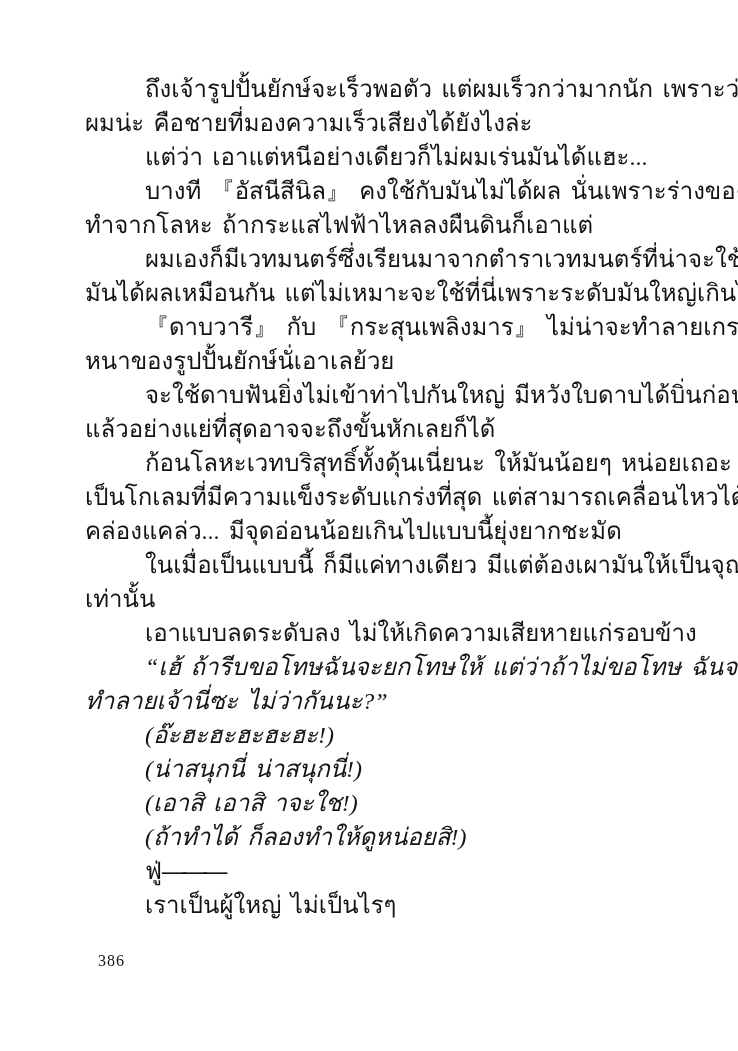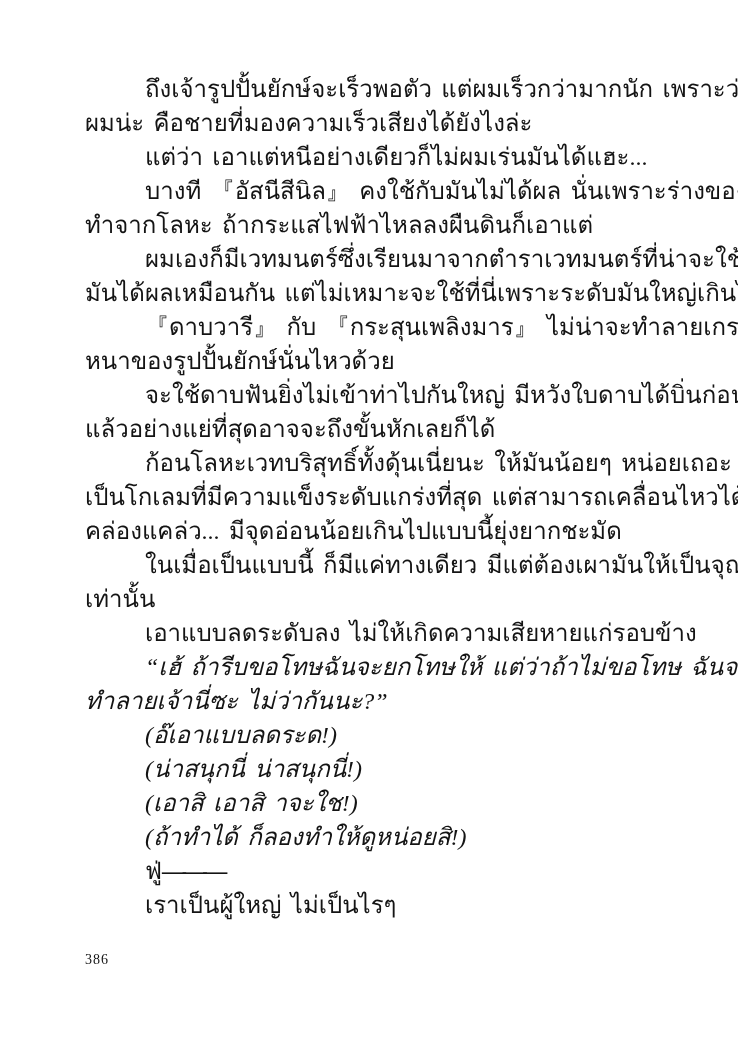--- a/index.html
+++ b/index.html
@@ -31,52 +31,52 @@
   }
   .line.indent {
     padding-left: 60px;
   }
   .normal { font-style: normal; font-weight: 400; }
   .bold   { font-weight: 400; }
   .italic { font-style: italic; }
   .dash   { font-weight: 700; letter-spacing: -0.14em; }
   #page-number {
     position: absolute;
-    left: 85px;
+    left: 98px;
     top: 952px;
-    font-size: 14px;
+    font-size: 16px;
     letter-spacing: 1px;
     color: #141414;
   }
 </style>
 </head>
 <body>
 
 <div id="page">
   <div id="text-block">
       <div class="line indent"><span class="normal">ถึงเจ้ารูปปั้นยักษ์จะเร็วพอตัว แต่ผมเร็วกว่ามากนัก เพราะว่า</span></div>
       <div class="line"><span class="normal">ผมน่ะ คือชายที่มองความเร็วเสียงได้ยังไงล่ะ</span></div>
       <div class="line indent"><span class="normal">แต่ว่า เอาแต่หนีอย่างเดียวก็ไม่ผมเร่นมันได้แฮะ...</span></div>
       <div class="line indent"><span class="normal">บางที </span><span class="bold">『อัสนีสีนิล』</span><span class="normal"> คงใช้กับมันไม่ได้ผล นั่นเพราะร่างของมัน</span></div>
       <div class="line"><span class="normal">ทำจากโลหะ ถ้ากระแสไฟฟ้าไหลลงผืนดินก็เอาแต่</span></div>
       <div class="line indent"><span class="normal">ผมเองก็มีเวทมนตร์ซึ่งเรียนมาจากตำราเวทมนตร์ที่น่าจะใช้กับ</span></div>
       <div class="line"><span class="normal">มันได้ผลเหมือนกัน แต่ไม่เหมาะจะใช้ที่นี่เพราะระดับมันใหญ่เกินไป</span></div>
       <div class="line indent"><span class="bold">『ดาบวารี』</span><span class="normal"> กับ </span><span class="bold">『กระสุนเพลิงมาร』</span><span class="normal"> ไม่น่าจะทำลายเกราะ</span></div>
-      <div class="line"><span class="normal">หนาของรูปปั้นยักษ์นั่นไหวด้วย</span></div>
+      <div class="line"><span class="normal">หนาของรูปปั้นยักษ์นั่เอาเลย้วย</span></div>
       <div class="line indent"><span class="normal">จะใช้ดาบฟันยิ่งไม่เข้าท่าไปกันใหญ่ มีหวังใบดาบได้บิ่นก่อนแน่</span></div>
       <div class="line"><span class="normal">แล้วอย่างแย่ที่สุดอาจจะถึงขั้นหักเลยก็ได้</span></div>
       <div class="line indent"><span class="normal">ก้อนโลหะเวทบริสุทธิ์ทั้งดุ้นเนี่ยนะ ให้มันน้อยๆ หน่อยเถอะ</span></div>
       <div class="line"><span class="normal">เป็นโกเลมที่มีความแข็งระดับแกร่งที่สุด แต่สามารถเคลื่อนไหวได้อย่าง</span></div>
       <div class="line"><span class="normal">คล่องแคล่ว... มีจุดอ่อนน้อยเกินไปแบบนี้ยุ่งยากชะมัด</span></div>
       <div class="line indent"><span class="normal">ในเมื่อเป็นแบบนี้ ก็มีแค่ทางเดียว มีแต่ต้องเผามันให้เป็นจุณ</span></div>
       <div class="line"><span class="normal">เท่านั้น</span></div>
       <div class="line indent"><span class="normal">เอาแบบลดระดับลง ไม่ให้เกิดความเสียหายแก่รอบข้าง</span></div>
       <div class="line indent"><span class="italic">“เฮ้ ถ้ารีบขอโทษฉันจะยกโทษให้ แต่ว่าถ้าไม่ขอโทษ ฉันจะ</span></div>
       <div class="line"><span class="italic">ทำลายเจ้านี่ซะ ไม่ว่ากันนะ?”</span></div>
-      <div class="line indent"><span class="italic">(อ๊เอาแบบลดระด!)</span></div>
+      <div class="line indent"><span class="italic">(อ๊ะฮะฮะฮะฮะฮะ!)</span></div>
       <div class="line indent"><span class="italic">(น่าสนุกนี่ น่าสนุกนี่!)</span></div>
       <div class="line indent"><span class="italic">(เอาสิ เอาสิ าจะใช!)</span></div>
       <div class="line indent"><span class="italic">(ถ้าทำได้ ก็ลองทำให้ดูหน่อยสิ!)</span></div>
       <div class="line indent"><span class="bold">ฟู่</span><span class="dash">———</span></div>
       <div class="line indent"><span class="normal">เราเป็นผู้ใหญ่ ไม่เป็นไรๆ</span></div>
     </div>
   <div id="page-number">386</div>
 </div>
 
 </body></html>

